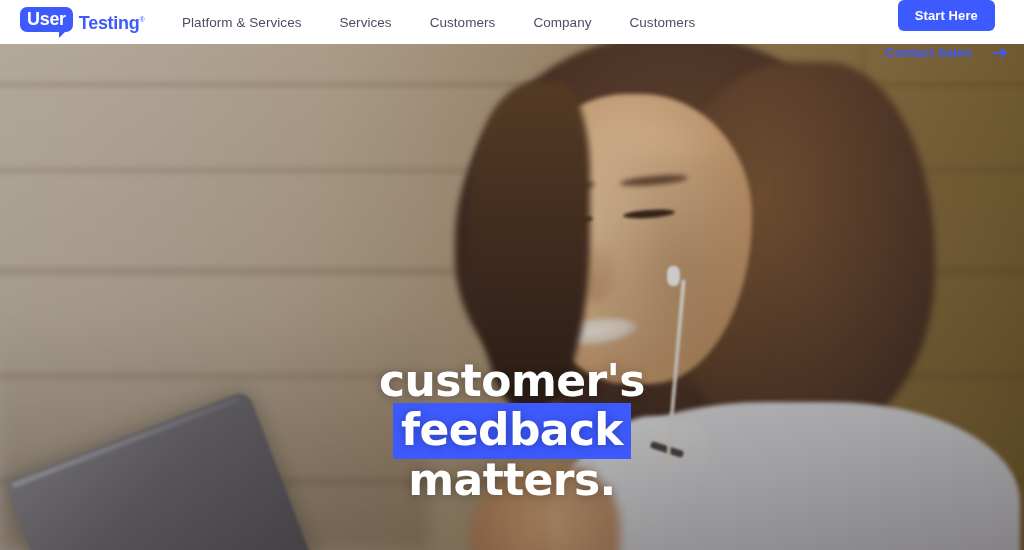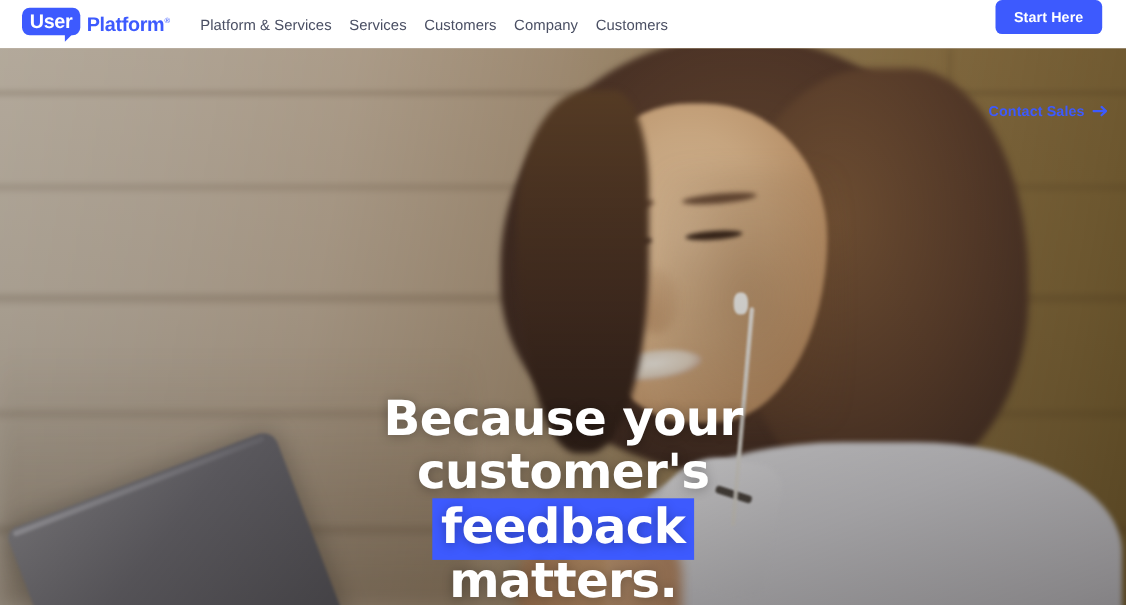--- a/index.html
+++ b/index.html
@@ -58,21 +58,21 @@
     font-size: 7px;
     vertical-align: super;
     font-weight: normal;
   }
 
   
   .nav {
     position: absolute; left: 182px; top: 0;
     height: 44px;
     display: flex; align-items: center;
-    gap: 16px;
+    gap: 38px;
   }
   .nav-item {
     font-size: 13.5px;
     color: #4a4f63;
     cursor: pointer;
     white-space: nowrap;
     letter-spacing: 0.05px;
   }
 
   
@@ -90,28 +90,27 @@
     font-weight: bold;
     border: none;
     border-radius: 6px;
     padding: 9px 17px;
     cursor: pointer;
     font-family: "Liberation Sans", sans-serif;
     letter-spacing: 0.1px;
     line-height: 1;
   }
   .link-sales {
-    display: flex; align-items: center; gap: 7px;
+    display: flex; align-items: center; gap: 21px;
     color: #3d5afe;
     font-size: 13px;
     font-weight: bold;
     cursor: pointer;
     text-decoration: none;
     letter-spacing: 0.1px;
-    margin-top: 48px;
   }
   .arrow-icon { display: block; }
 
   
   .hero {
     position: absolute; top: 44px; left: 0;
     width: 1024px; height: 506px;
     overflow: hidden;
     background: #8a7d6b;
   }
@@ -325,21 +324,21 @@
 <div id="page">
 
   <header class="header">
 
     <div class="logo">
       <div class="logo-bubble">
         <span class="logo-bubble-text">User</span>
         <span class="logo-tail"></span>
       </div>
       <div class="logo-word">
-        <span>Platform</span><span class="logo-tm">®</span>
+        <span>Testing</span><span class="logo-tm">®</span>
       </div>
     </div>
 
     <nav class="nav">
       <span class="nav-item">Platform &amp; Services</span>
       <span class="nav-item">Services</span>
       <span class="nav-item">Customers</span>
       <span class="nav-item">Company</span>
       <span class="nav-item">Customers</span>
     </nav>
@@ -382,20 +381,19 @@
       <div class="collar"></div>
       <div class="collar-tab"></div>
       <div class="earbud"></div>
       <div class="earbud-cord"></div>
       <div class="hand"></div>
     </div>
 
     <div class="scrim"></div>
 
     <h1 class="headline">
-      <span class="line">Because your</span>
       <span class="line">customer's</span>
       <span class="line"><span class="hl-mark">feedback</span></span>
       <span class="line">matters.</span>
     </h1>
 
   </section>
 </div>
 
 </body></html>

